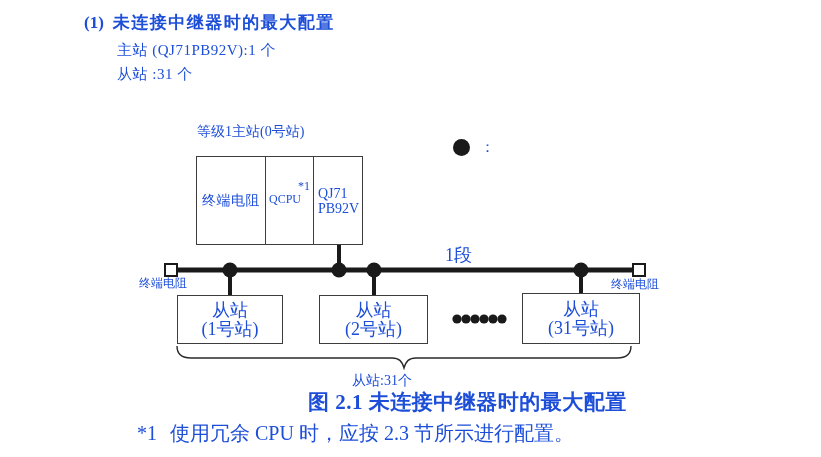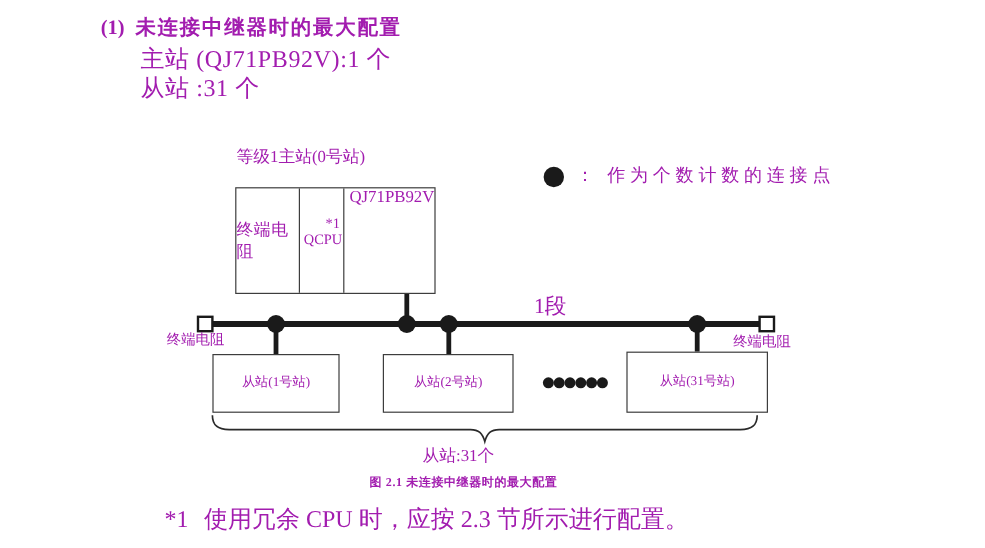--- a/index.html
+++ b/index.html
@@ -2,34 +2,34 @@
 <html><head>
 <meta charset="utf-8">
 <style>
   * { margin: 0; padding: 0; box-sizing: border-box; }
   html, body { background: #ffffff; }
   .page {
     position: relative;
     width: 821px;
     height: 457px;
     background: #ffffff;
-    color: #a21caf;
+    color: #1d4ed8;
     font-family: "Liberation Serif", "DejaVu Serif", serif;
     overflow: hidden;
   }
   
   .heading {
     position: absolute; left: 84px; top: 13px;
     font-size: 17px; font-weight: bold; line-height: 20px;
     white-space: nowrap;
   }
   .heading .heading-title { margin-left: 9px; letter-spacing: 1.5px; }
   .body-line {
     position: absolute; left: 117px;
-    font-size: 20px; line-height: 18px; white-space: nowrap;
+    font-size: 15px; line-height: 18px; white-space: nowrap;
     letter-spacing: 0.5px;
   }
   .master-line { top: 41px; }
   .slave-line  { top: 65px; }
   
   .legend {
     position: absolute; left: 453px; top: 138px;
     display: flex; align-items: center;
     font-size: 15px; line-height: 18px; white-space: nowrap;
   }
@@ -56,53 +56,53 @@
     display: flex; align-items: center; justify-content: center;
     letter-spacing: 0.5px;
   }
   .cell-cpu {
     width: 48px; border-right: 1px solid #3d3d3d;
     padding-top: 23px;
   }
   .cpu-note { font-size: 12px; line-height: 12px; text-align: right; padding-right: 3px; }
   .cpu-name { font-size: 12px; line-height: 15px; padding-left: 3px; }
   .cell-module {
-    flex: 1; display: flex; flex-direction: row; justify-content: center;
+    flex: 1; display: flex; flex-direction: column; justify-content: center;
     padding-left: 4px; line-height: 15px;
   }
   
   .seg-label {
     position: absolute; left: 445px; top: 247px;
     font-size: 18px; line-height: 16px; white-space: nowrap;
   }
   .term-label {
     position: absolute; font-size: 12px; line-height: 15px; white-space: nowrap;
   }
   .term-label.left  { left: 139px; top: 276px; }
   .term-label.right { left: 611px; top: 277px; }
   
   .slave-box {
     position: absolute;
     border: 1.5px solid #3d3d3d; background: #ffffff;
-    display: flex; flex-direction: row;
+    display: flex; flex-direction: column;
     align-items: center; justify-content: center;
-    font-size: 11px; line-height: 19px; text-align: center;
+    font-size: 18px; line-height: 19px; text-align: center;
     white-space: nowrap;
   }
   .slave-1  { left: 177px; top: 295px; width: 106px; height: 49px; }
   .slave-2  { left: 319px; top: 295px; width: 109px; height: 49px; }
   .slave-31 { left: 522px; top: 293px; width: 118px; height: 51px; }
   .brace-label {
     position: absolute; left: 352px; top: 373px;
     font-size: 14px; line-height: 16px; white-space: nowrap;
   }
   
   .caption {
     position: absolute; left: 308px; top: 394px;
-    font-size: 10px; font-weight: bold; letter-spacing: 0.5px;
+    font-size: 21px; font-weight: bold; letter-spacing: 0.5px;
     line-height: 17px; white-space: nowrap;
   }
   .footnote {
     position: absolute; left: 137px; top: 425px;
     font-size: 20px; line-height: 16px; white-space: nowrap;
   }
   .footnote-text { margin-left: 13px; }
   
   .wires { position: absolute; left: 0; top: 0; }
   .wires .stub { stroke: #1a1a1a; stroke-width: 4; }
@@ -118,21 +118,20 @@
 
   <div class="heading">
     <span>(1)</span><span class="heading-title">未连接中继器时的最大配置</span>
   </div>
   <div class="body-line master-line">主站 (QJ71PB92V):1 个</div>
   <div class="body-line slave-line">从站 :31 个</div>
 
   <div class="legend">
     <span class="legend-dot"></span>
     <span class="legend-sep">：</span>
-    <span class="legend-label">作为个数计数的连接点</span>
   </div>
 
   <svg class="wires" width="821" height="457" viewBox="0 0 821 457" aria-hidden="true">
     <line class="stub" x1="339" y1="243" x2="339" y2="270"></line>
     <line class="stub" x1="230" y1="270" x2="230" y2="297"></line>
     <line class="stub" x1="374" y1="270" x2="374" y2="297"></line>
     <line class="stub" x1="581" y1="270" x2="581" y2="296"></line>
     <line class="bus" x1="177" y1="270" x2="634" y2="270"></line>
     <circle class="dot" cx="230" cy="270" r="7.5"></circle>
     <circle class="dot" cx="339" cy="270" r="7.5"></circle>

